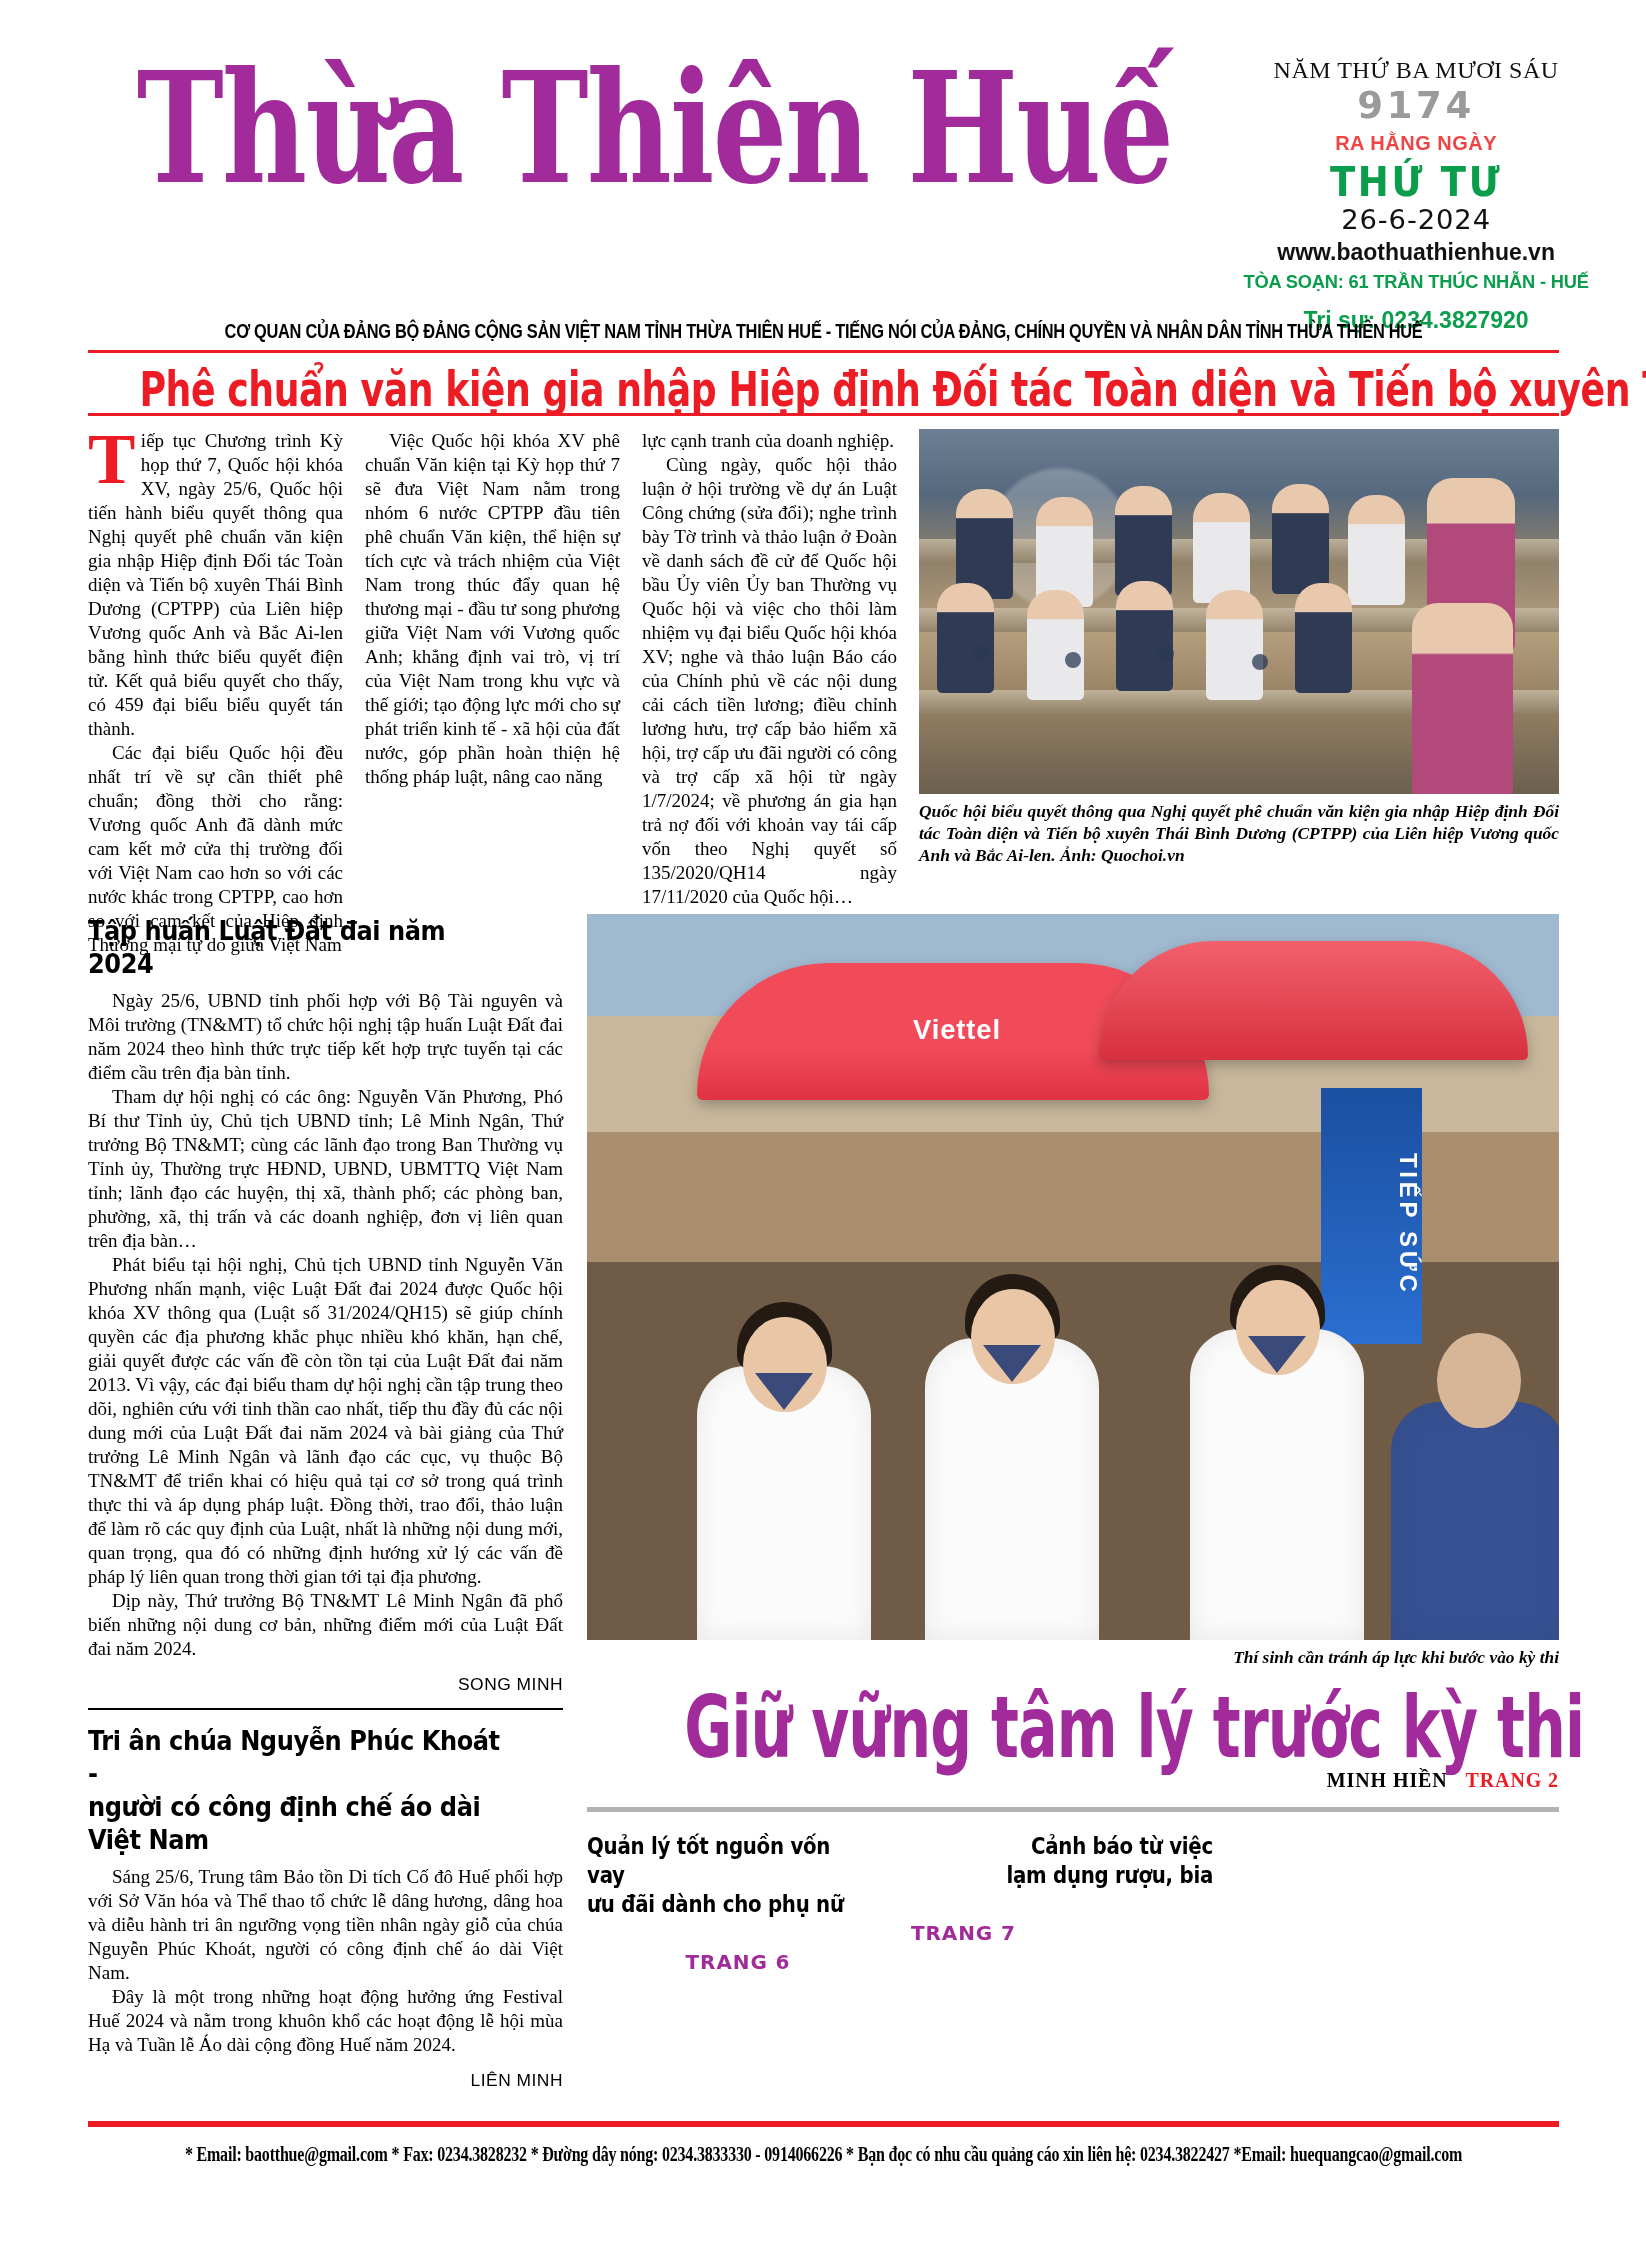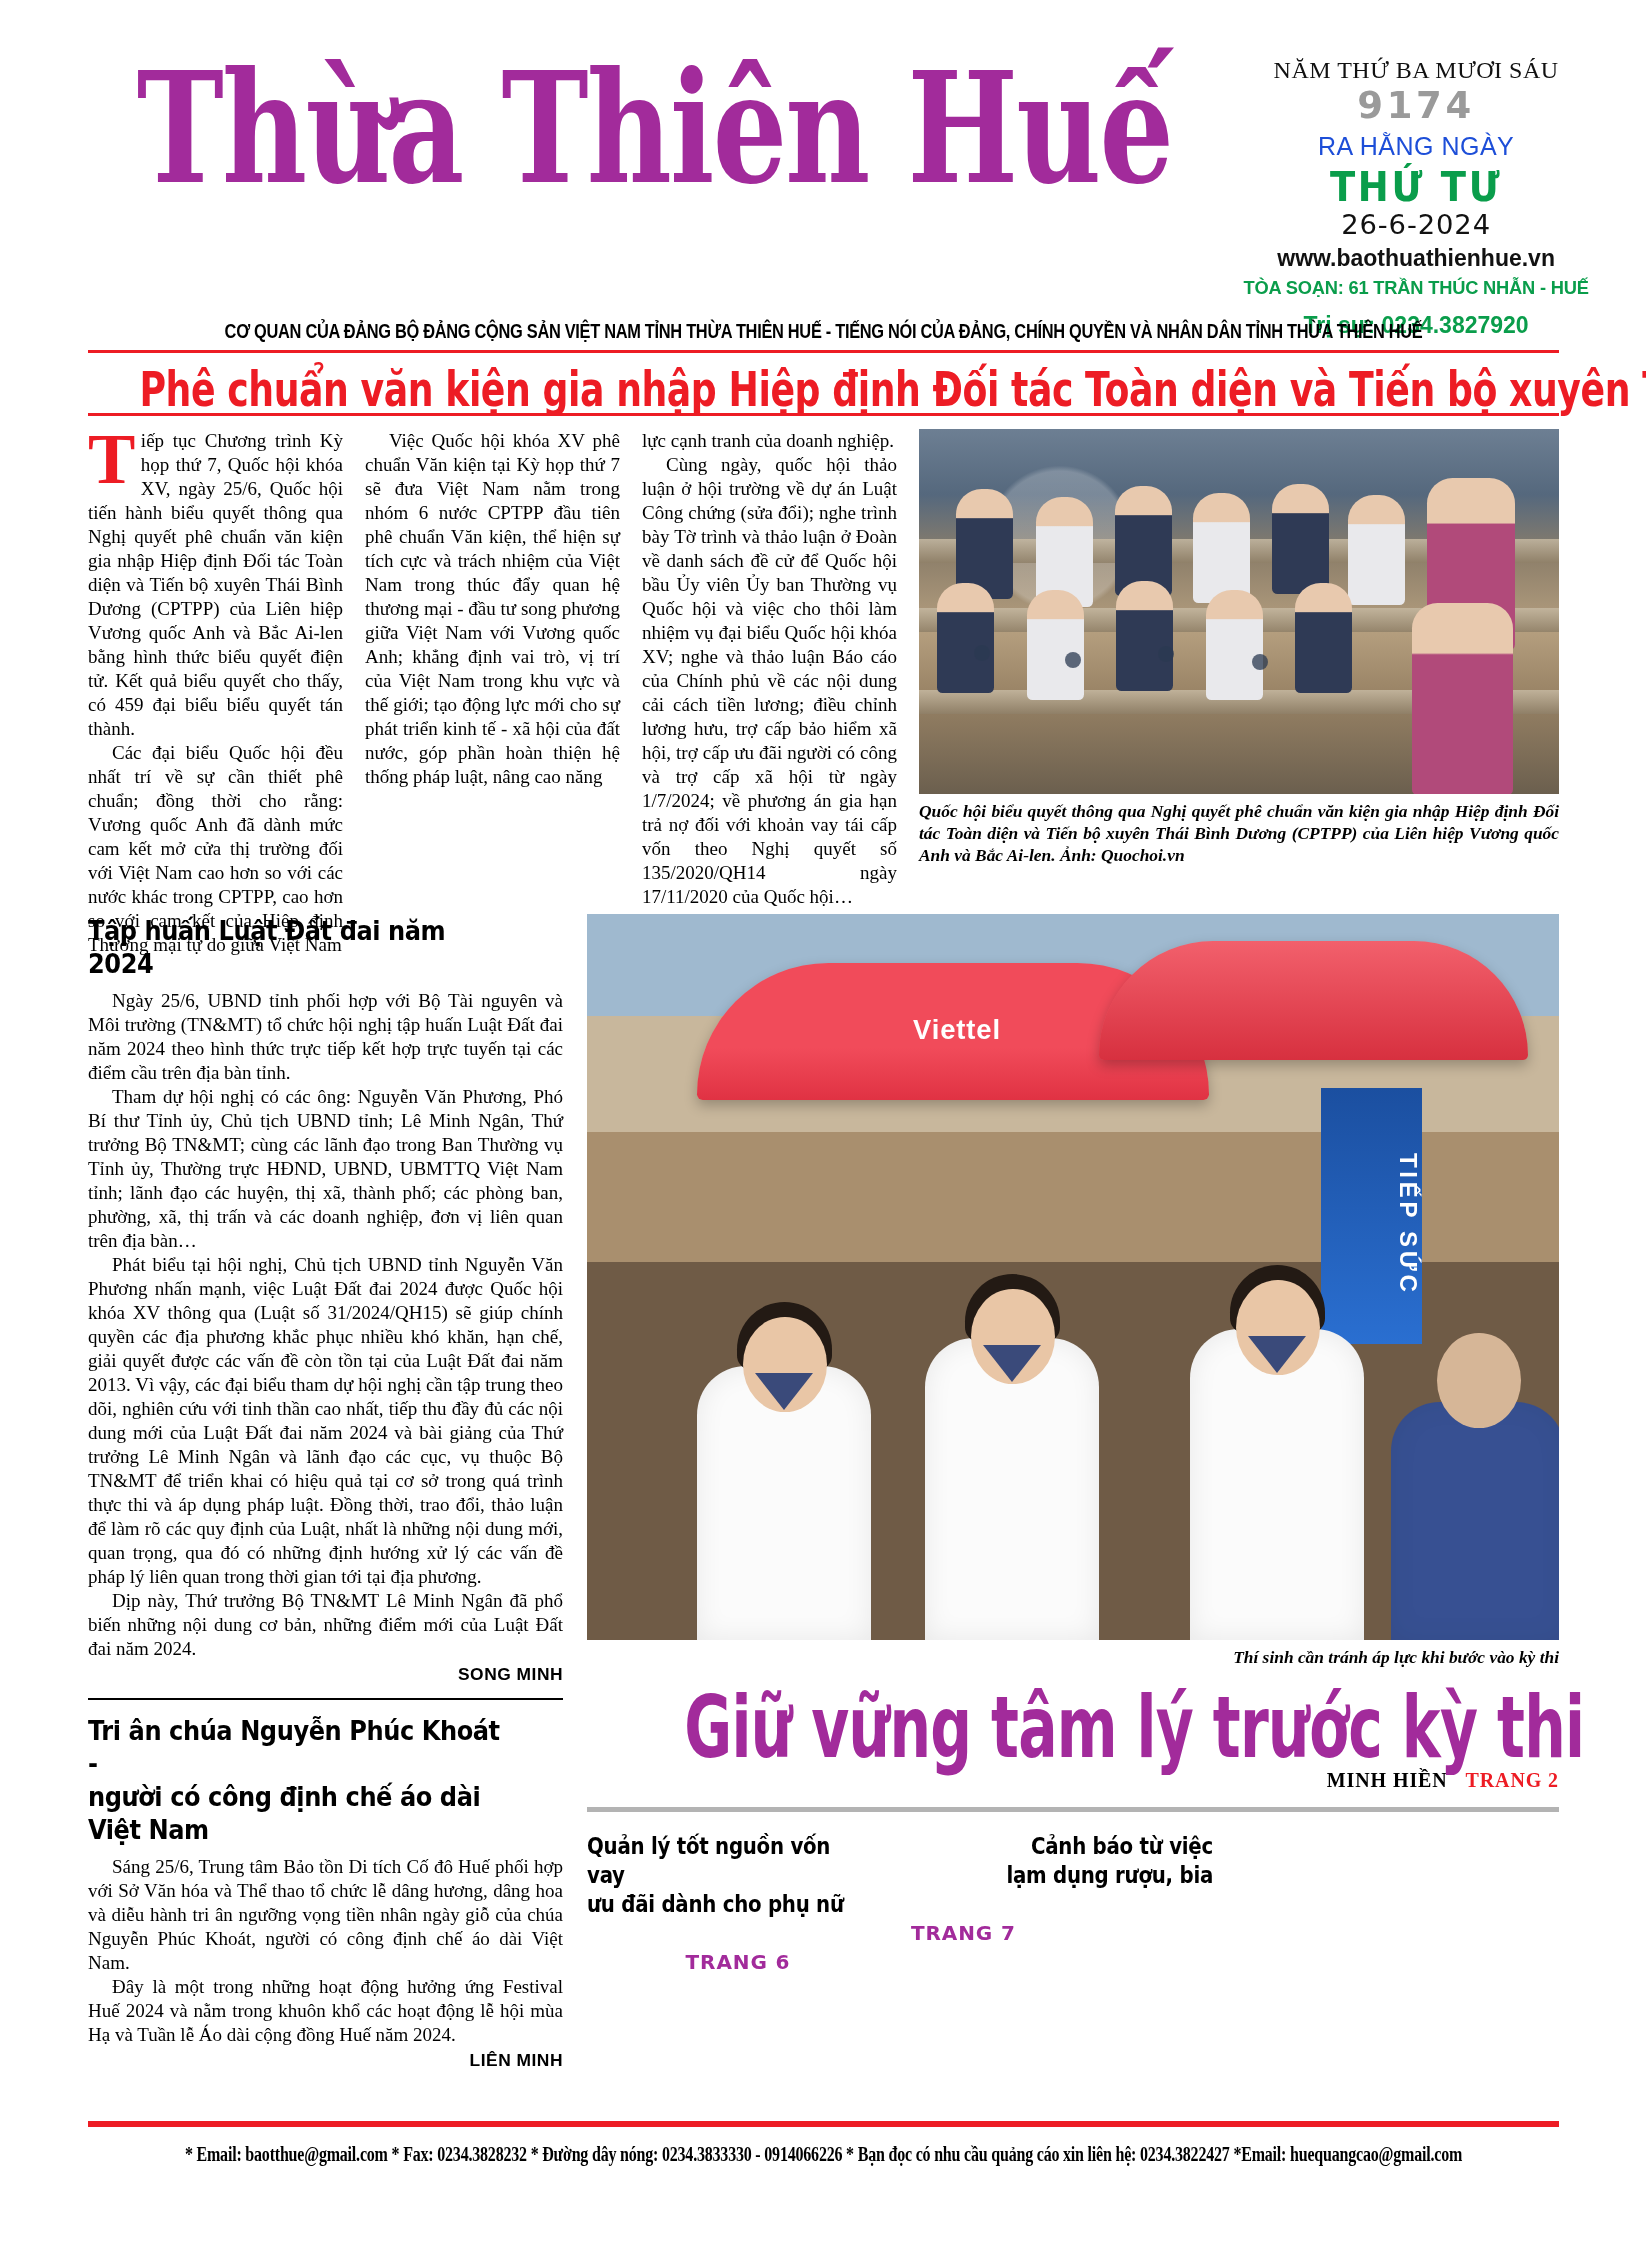--- a/index.html
+++ b/index.html
@@ -14,21 +14,21 @@
     font-family:"DejaVu Serif",serif;
     font-weight:700;font-size:117px;line-height:1.0;
     color:#A22B9B;letter-spacing:-1.8px;
     text-align:center;
     transform:scaleY(1.32);transform-origin:left top;
     white-space:nowrap;
   }
   .mast-info{position:absolute;right:16.4px;top:57px;width:429px;text-align:center;line-height:1.12;}
   .mi-year{font-family:"Liberation Serif",serif;font-size:24px;letter-spacing:0.5px;color:#111;}
   .mi-number{font-family:"DejaVu Sans",sans-serif;font-weight:700;font-size:37px;color:#9a9a9a;letter-spacing:3.7px;line-height:1.1;margin-top:1.8px;}
-  .mi-daily{font-family:"Liberation Sans",sans-serif;font-weight:400;font-size:25px;color:#1d4ed8;letter-spacing:0.5px;margin-top:5.5px;}
+  .mi-daily{font-family:"Liberation Sans",sans-serif;font-weight:700;font-size:20px;color:#ef4444;letter-spacing:0.5px;margin-top:5.5px;}
   .mi-weekday{font-family:"DejaVu Sans",sans-serif;font-weight:700;font-size:37px;color:#0A9D4B;letter-spacing:2.7px;margin-top:7.3px;transform:scaleY(1.08);}
   .mi-date{font-family:"DejaVu Sans",sans-serif;font-size:27.4px;color:#111;letter-spacing:0.9px;margin-top:1.8px;}
   .mi-web{font-family:"Liberation Sans",sans-serif;font-weight:700;font-size:23px;color:#111;margin-top:4.6px;}
   .mi-addr{font-family:"Liberation Sans",sans-serif;font-weight:700;font-size:18.3px;color:#0A9D4B;margin-top:6.4px;letter-spacing:-0.2px;}
   .mi-phone{font-family:"Liberation Sans",sans-serif;font-weight:700;font-size:23px;color:#0A9D4B;margin-top:15px;}
 
   .tagline{
     position:absolute;left:0;top:319px;width:1647px;text-align:center;
     font-family:"Liberation Sans",sans-serif;font-weight:700;font-size:16.4px;
     letter-spacing:-0.3px;color:#000;transform:scaleY(1.25);transform-origin:center top;
@@ -73,21 +73,21 @@
   .rule-gray{height:5.5px;background:#b3b3b3;}
 
   
   .lower{position:absolute;left:88px;top:914px;width:1471px;display:flex;gap:24px;}
   .left-col{width:475px;}
   .right-col{width:972px;}
   h2.sec{
     font-family:"DejaVu Sans",sans-serif;font-weight:700;font-size:27.4px;line-height:33px;
     margin:0 0 9.1px 0;color:#000;transform:scaleX(.88);transform-origin:left center;letter-spacing:-0.5px;
   }
-  .byline{font-family:"Liberation Sans",sans-serif;font-weight:700;font-size:17.4px;text-align:right;margin-top:3px;letter-spacing:0.5px;}
+  .byline{font-family:"Liberation Sans",sans-serif;font-weight:400;font-size:17.4px;text-align:right;margin-top:13px;letter-spacing:0.5px;}
 
   .big-head{
     font-family:"DejaVu Sans",sans-serif;font-weight:700;font-size:73px;line-height:77px;
     color:#A22B9B;text-align:center;white-space:nowrap;
     transform:scaleX(.80) scaleY(1.18);transform-origin:center top;letter-spacing:-0.9px;
   }
   .big-byline{font-family:"Liberation Serif",serif;font-size:20px;text-align:right;margin-top:11px;}
   .big-byline .nm{font-weight:700;letter-spacing:0.9px;}
   .big-byline .pg{font-weight:700;color:#ED1C24;letter-spacing:0.9px;margin-left:12.8px;}
 

